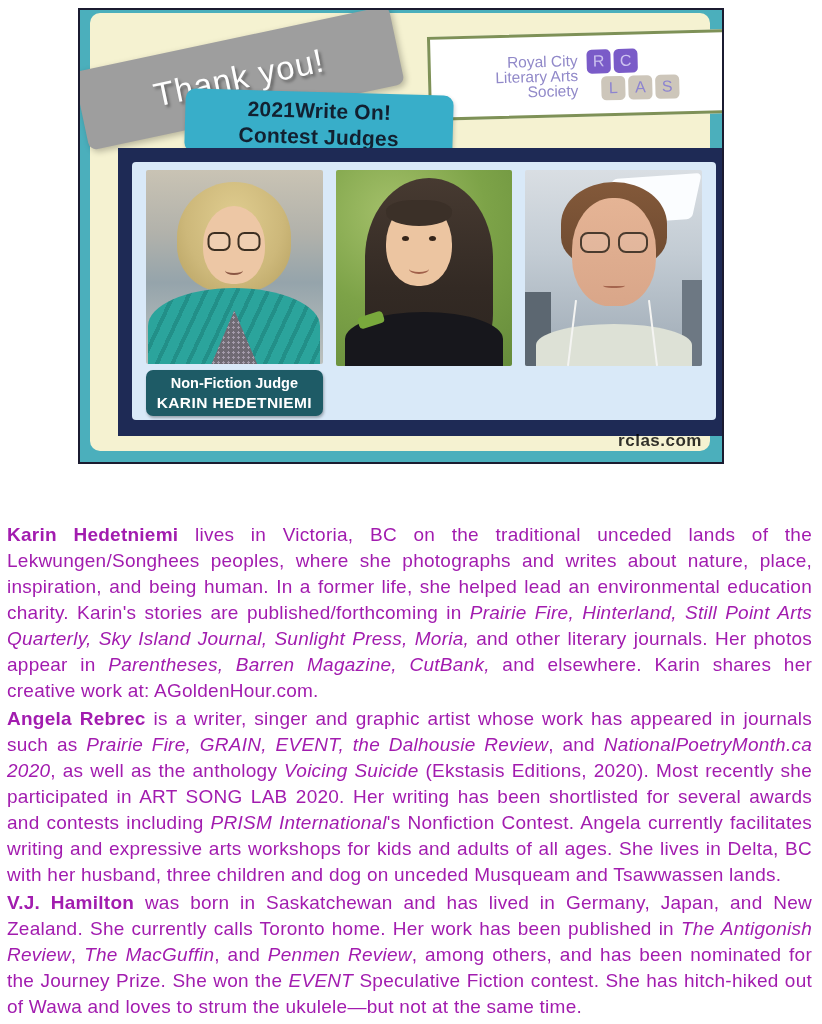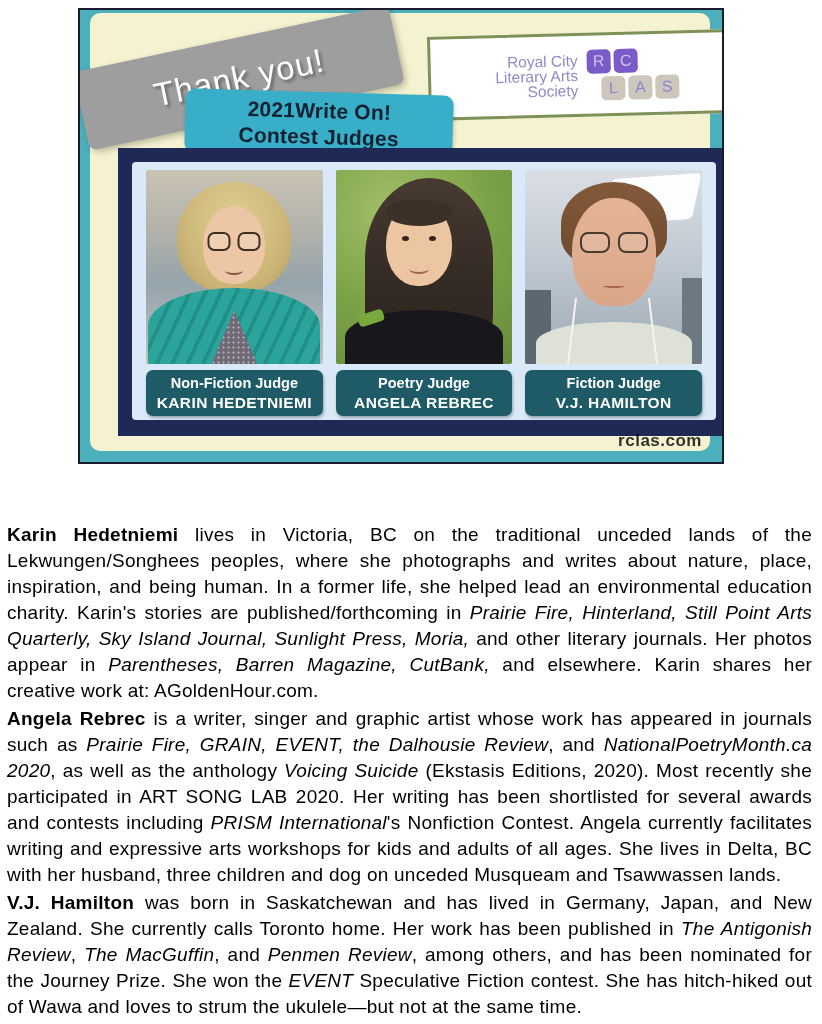--- a/index.html
+++ b/index.html
@@ -135,21 +135,21 @@
   .judge-name { color:#ffffff; font-size:15.5px; font-weight:bold; letter-spacing:.4px; line-height:20px; }
 
   .watermark {
     position:absolute; right:20px; top:421px; color:#000000; opacity:.8;
     font-size:17px; font-weight:bold; letter-spacing:.5px;
   }
 
   
   .bios { position:absolute; left:7px; right:10px; top:522px; }
   .bios p {
-    text-align:justify; color:#000000; font-size:19px; line-height:26px;
+    text-align:justify; color:#a21caf; font-size:19px; line-height:26px;
     letter-spacing:.25px;
   }
   .bios p + p { margin-top:2px; }
   .bios .b { font-weight:bold; }
   .bios .i { font-style:italic; }
 </style>
 </head>
 <body>
 
 <div class="graphic">
@@ -199,44 +199,36 @@
     </div>
 
     <div class="judge-col">
       <div class="photo angela">
         <div class="hair"></div>
         <div class="face"></div>
         <div class="eyes"></div>
         <div class="smile"></div>
         <div class="top"></div>
         <div class="strap"></div>
-      </div>
-      <div class="judge-label">
-        <div class="judge-role">Poetry Judge</div>
-        <div class="judge-name">ANGELA REBREC</div>
       </div>
     </div>
 
     <div class="judge-col">
       <div class="photo vj">
         <div class="light"></div>
         <div class="dark-l"></div>
         <div class="dark-r"></div>
         <div class="hair"></div>
         <div class="face"></div>
         <div class="glasses"></div>
         <div class="mouth"></div>
         <div class="top"></div>
         <div class="cord-l"></div>
         <div class="cord-r"></div>
       </div>
-      <div class="judge-label">
-        <div class="judge-role">Fiction Judge</div>
-        <div class="judge-name">V.J. HAMILTON</div>
-      </div>
     </div>
 
   </div>
 
   <div class="watermark">rclas.com</div>
 </div>
 
 <div class="bios">
   <p><span class="b">Karin Hedetniemi</span><span> lives in Victoria, BC on the traditional unceded lands of the Lekwungen/Songhees peoples, where she photographs and writes about nature, place, inspiration, and being human. In a former life, she helped lead an environmental education charity. Karin's stories are published/forthcoming in </span><span class="i">Prairie Fire,</span><span> </span><span class="i">Hinterland,</span><span> </span><span class="i">Still Point Arts Quarterly,</span><span> </span><span class="i">Sky Island Journal,</span><span> </span><span class="i">Sunlight Press,</span><span> </span><span class="i">Moria,</span><span> and other literary journals. Her photos appear in </span><span class="i">Parentheses,</span><span> </span><span class="i">Barren Magazine,</span><span> </span><span class="i">CutBank,</span><span> and elsewhere. Karin shares her creative work at: AGoldenHour.com.</span></p>
   <p><span class="b">Angela Rebrec</span><span> is a writer, singer and graphic artist whose work has appeared in journals such as </span><span class="i">Prairie Fire, GRAIN, EVENT, the Dalhousie Review</span><span>, and </span><span class="i">NationalPoetryMonth.ca 2020</span><span>, as well as the anthology </span><span class="i">Voicing Suicide</span><span> (Ekstasis Editions, 2020). Most recently she participated in ART SONG LAB 2020. Her writing has been shortlisted for several awards and contests including </span><span class="i">PRISM International</span><span>'s Nonfiction Contest. Angela currently facilitates writing and expressive arts workshops for kids and adults of all ages. She lives in Delta, BC with her husband, three children and dog on unceded Musqueam and Tsawwassen lands.</span></p>

